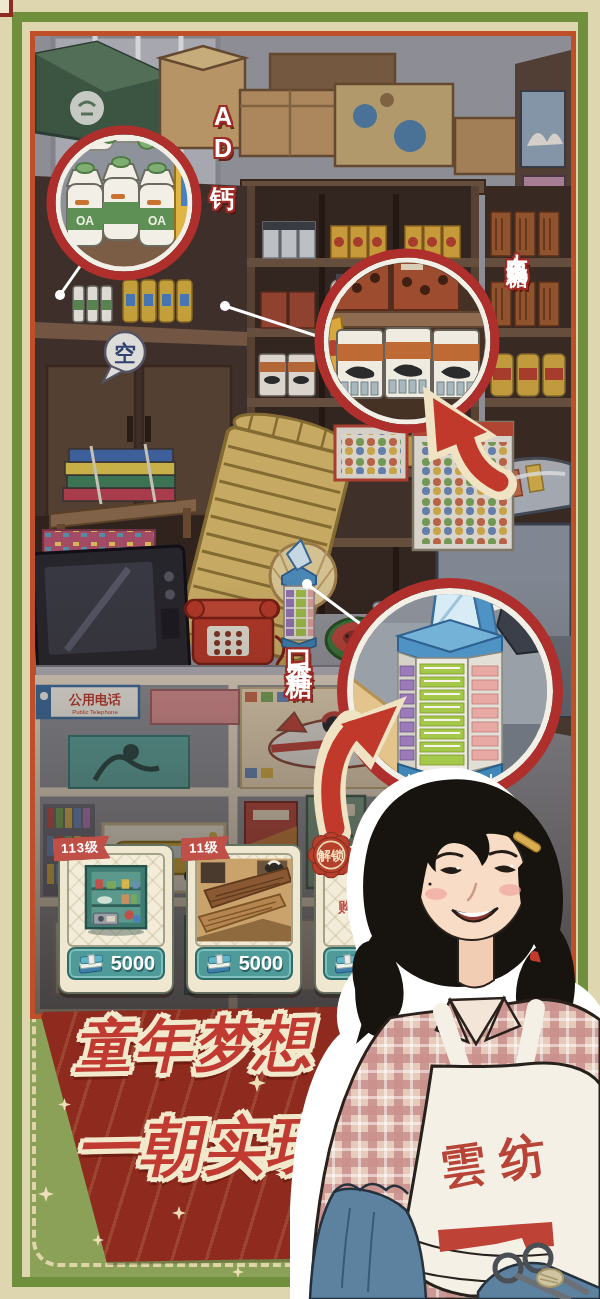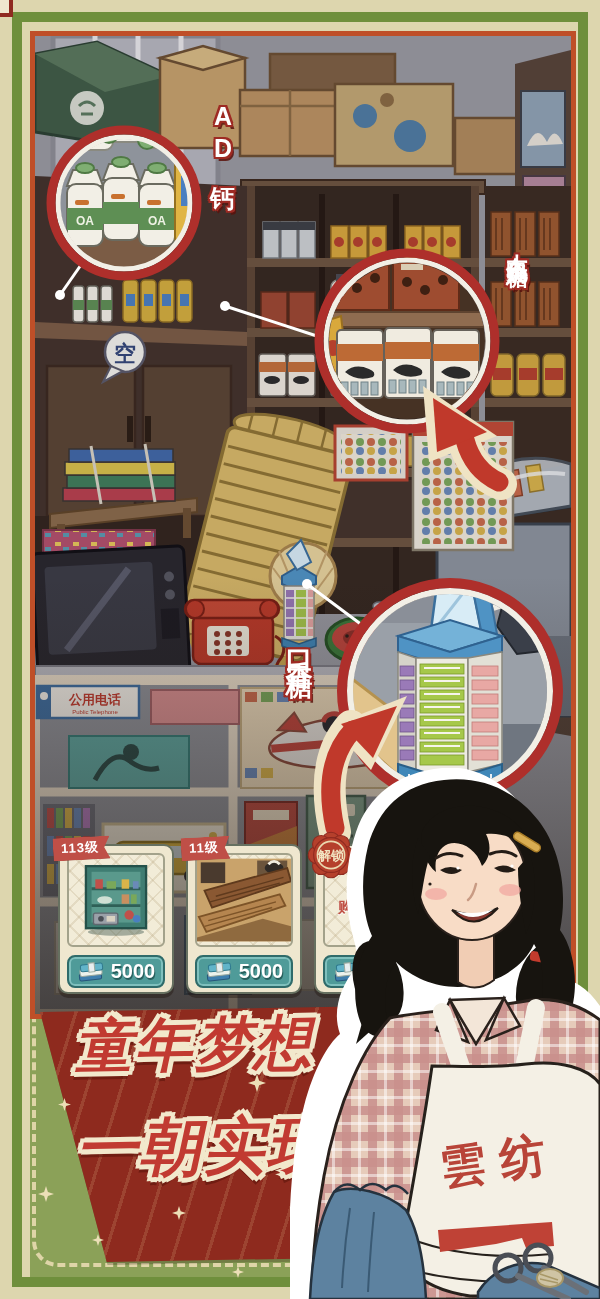--- a/index.html
+++ b/index.html
@@ -34,21 +34,21 @@
                          repeating-linear-gradient(-45deg,rgba(175,155,115,.22) 0 2px,transparent 2px 13px);}
   .card-img svg{display:block;width:100%;height:100%;}
   .tag{position:absolute;top:-9px;left:-7px;background:#bf4f47;color:#fff;font-size:13px;font-weight:bold;
        padding:2px 11px 3px 8px;transform:rotate(-3deg);letter-spacing:1px;z-index:3;
        clip-path:polygon(0 0,100% 0,90% 50%,100% 100%,0 100%);
        box-shadow:0 2px 0 rgba(90,20,12,.5);}
   .badge{position:absolute;top:-16px;left:-10px;z-index:3;}
   .badge text{font-family:"Liberation Sans",sans-serif;}
   .buy-text{position:absolute;left:0;top:52px;width:100%;text-align:center;color:#bf4f43;
        font-weight:bold;font-size:15px;letter-spacing:2px;text-shadow:0 1px 0 #fff;}
-  .price-bar{margin-top:8px;height:33px;background:#4f9b99;border:2px solid #2f6b6a;border-radius:8px;
+  .price-bar{height:33px;background:#4f9b99;border:2px solid #2f6b6a;border-radius:8px;
        box-sizing:border-box;box-shadow:inset 0 0 0 2px #7fc0bd;display:flex;align-items:center;
        justify-content:center;gap:6px;}
   .price-bar .num{color:#fff;font-weight:bold;font-size:20px;text-shadow:1px 2px 0 rgba(30,80,78,.8);}
 
   .green-section{position:absolute;left:30px;top:1019px;width:546px;height:258px;background:#8ba158;
        z-index:1;overflow:hidden;}
   .dashed-border{position:absolute;left:2px;top:-34px;right:12px;bottom:10px;
        border:4px dashed #dfd5a8;border-radius:26px;}
 
   .banner{position:absolute;left:40px;top:1012px;width:478px;height:250px;z-index:25;

